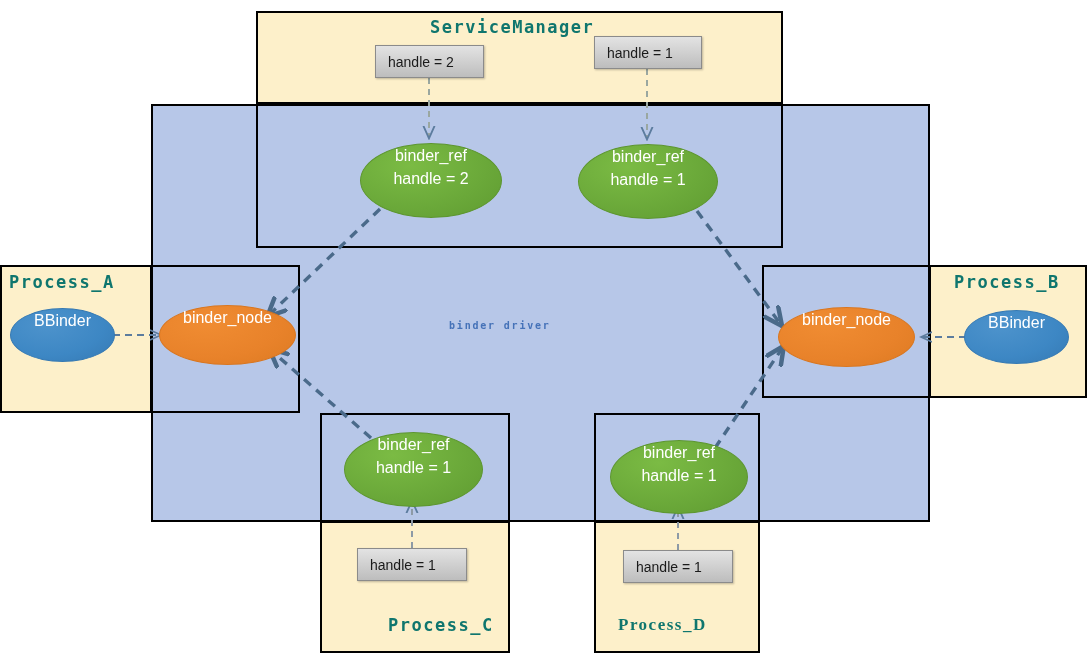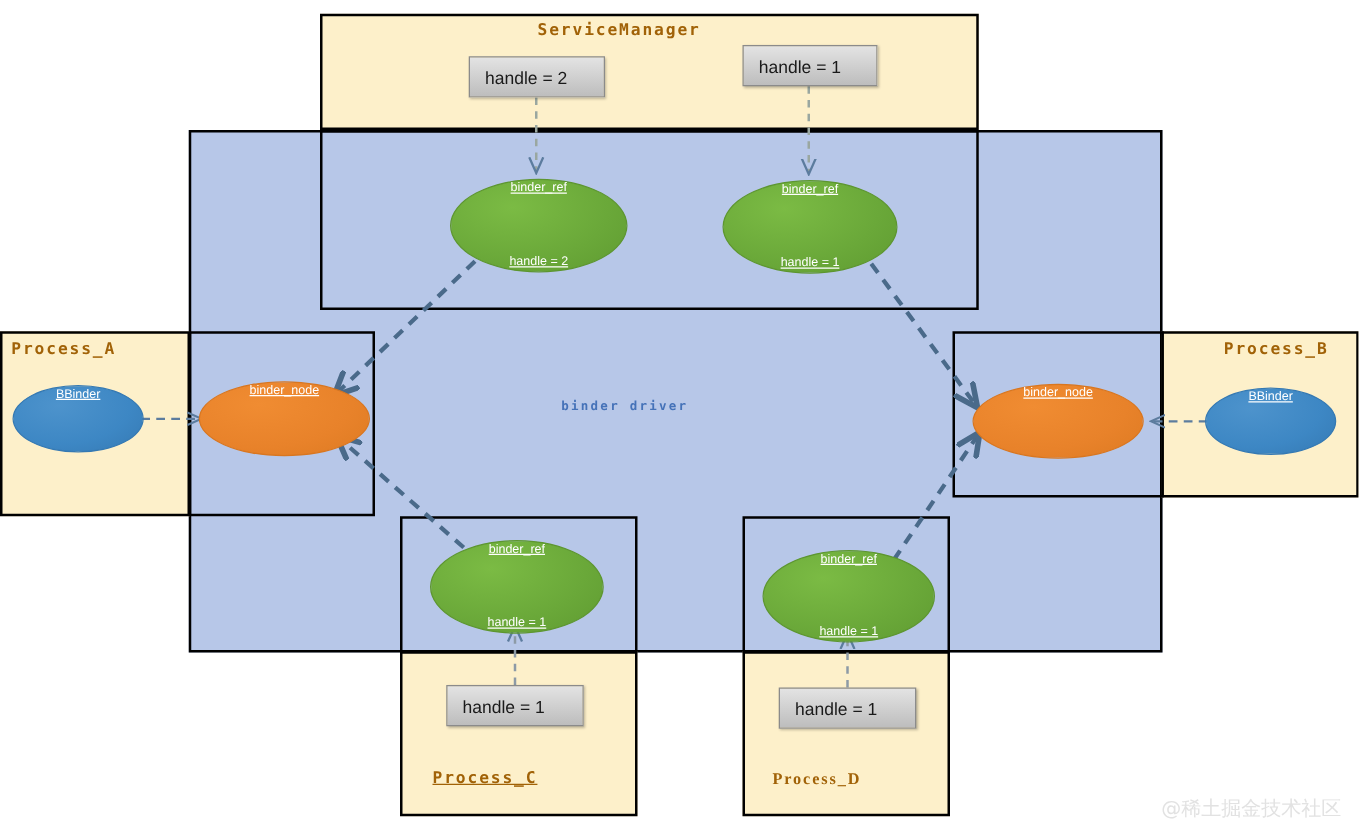--- a/index.html
+++ b/index.html
@@ -20,23 +20,23 @@
     box-sizing: border-box;
     border: 2px solid #000000;
   }
   .box-yellow { background: #fdf0ca; }
   .box-blue   { background: #b7c7e8; }
   .box-plain  { background: transparent; }
 
   .zone-label {
     position: absolute;
     font-family: "DejaVu Sans Mono", "Liberation Mono", monospace;
-    font-size: 13px;
+    font-size: 17px;
     font-weight: bold;
-    color: #a16207;
+    color: #0f766e;
     letter-spacing: 1.5px;
     white-space: nowrap;
   }
   .zone-label.driver { color: #4572b8; letter-spacing: 1.8px; }
 
   .handle-box {
     position: absolute;
     box-sizing: border-box;
     border: 1px solid #8b8b8b;
     background: linear-gradient(180deg,#e3e3e3 0%, #d2d2d2 45%, #bdbdbd 100%);
@@ -48,26 +48,25 @@
     box-shadow: 1px 1px 2px rgba(0,0,0,0.25);
   }
 
   .ellipse {
     position: absolute;
     box-sizing: border-box;
     border-radius: 50%;
     display: flex;
     flex-direction: column;
     align-items: center;
-    justify-content: space-between;
+    justify-content: flex-start;
     color: #ffffff;
-    font-size: 10px;
+    font-size: 16px;
     line-height: 1.45;
     text-align: center;
-    text-decoration: underline;
   }
   .ellipse.green  { background: radial-gradient(ellipse at 35% 30%, #7bbb44 0%, #6aa839 60%, #5f9b31 100%); border:1px solid #5d9630;}
   .ellipse.orange { background: radial-gradient(ellipse at 35% 30%, #f08c32 0%, #e8822a 60%, #dd7a22 100%); border:1px solid #d9761f;}
   .ellipse.blue   { background: radial-gradient(ellipse at 35% 30%, #4d93cc 0%, #3d87c4 60%, #3579b3 100%); border:1px solid #3579b3;}
 
   svg.overlay {
     position: absolute;
     left: 0; top: 0;
     width: 1087px;
     height: 670px;
@@ -94,28 +93,28 @@
   <div class="box box-blue" style="left:151px; top:104px; width:779px; height:418px;"></div>
 
   <div class="box box-plain" style="left:256px; top:104px; width:527px; height:144px;"></div>
 
   <div class="box box-yellow" style="left:0px; top:265px; width:152px; height:148px;"></div>
   <div class="zone-label" style="left:9px; top:272px;">Process_A</div>
 
   <div class="box box-plain" style="left:151px; top:265px; width:149px; height:148px;"></div>
 
   <div class="box box-yellow" style="left:929px; top:265px; width:158px; height:133px;"></div>
-  <div class="zone-label" style="left:954px; top:272px;margin-left:25px;">Process_B</div>
+  <div class="zone-label" style="left:954px; top:272px;">Process_B</div>
 
   <div class="box box-plain" style="left:762px; top:265px; width:169px; height:133px;"></div>
 
   <div class="zone-label driver" style="left:449px; top:320px; font-size:10px;">binder driver</div>
 
   <div class="box box-yellow" style="left:320px; top:521px; width:190px; height:132px;"></div>
-  <div class="zone-label" style="left:346px; top:615px;text-decoration:underline;">Process_C</div>
+  <div class="zone-label" style="left:388px; top:615px;">Process_C</div>
 
   <div class="box box-plain" style="left:320px; top:413px; width:190px; height:109px;"></div>
 
   <div class="box box-yellow" style="left:594px; top:521px; width:166px; height:132px;"></div>
   <div class="zone-label" style="left:618px; top:615px;font-family:Liberation Serif, serif;">Process_D</div>
 
   <div class="box box-plain" style="left:594px; top:413px; width:166px; height:109px;"></div>
 
   <svg class="overlay" viewBox="0 0 1087 670">
     <defs>
@@ -174,15 +173,14 @@
   </div>
 
   <div class="ellipse orange" style="left:159px; top:305px; width:137px; height:60px;">binder_node</div>
 
   <div class="ellipse orange" style="left:778px; top:307px; width:137px; height:60px;">binder_node</div>
 
   <div class="ellipse blue" style="left:10px; top:308px; width:105px; height:54px;">BBinder</div>
 
   <div class="ellipse blue" style="left:964px; top:310px; width:105px; height:54px;">BBinder</div>
 
-  <div class="watermark">@稀土掘金技术社区</div>
 
 </div>
 
 </body></html>

